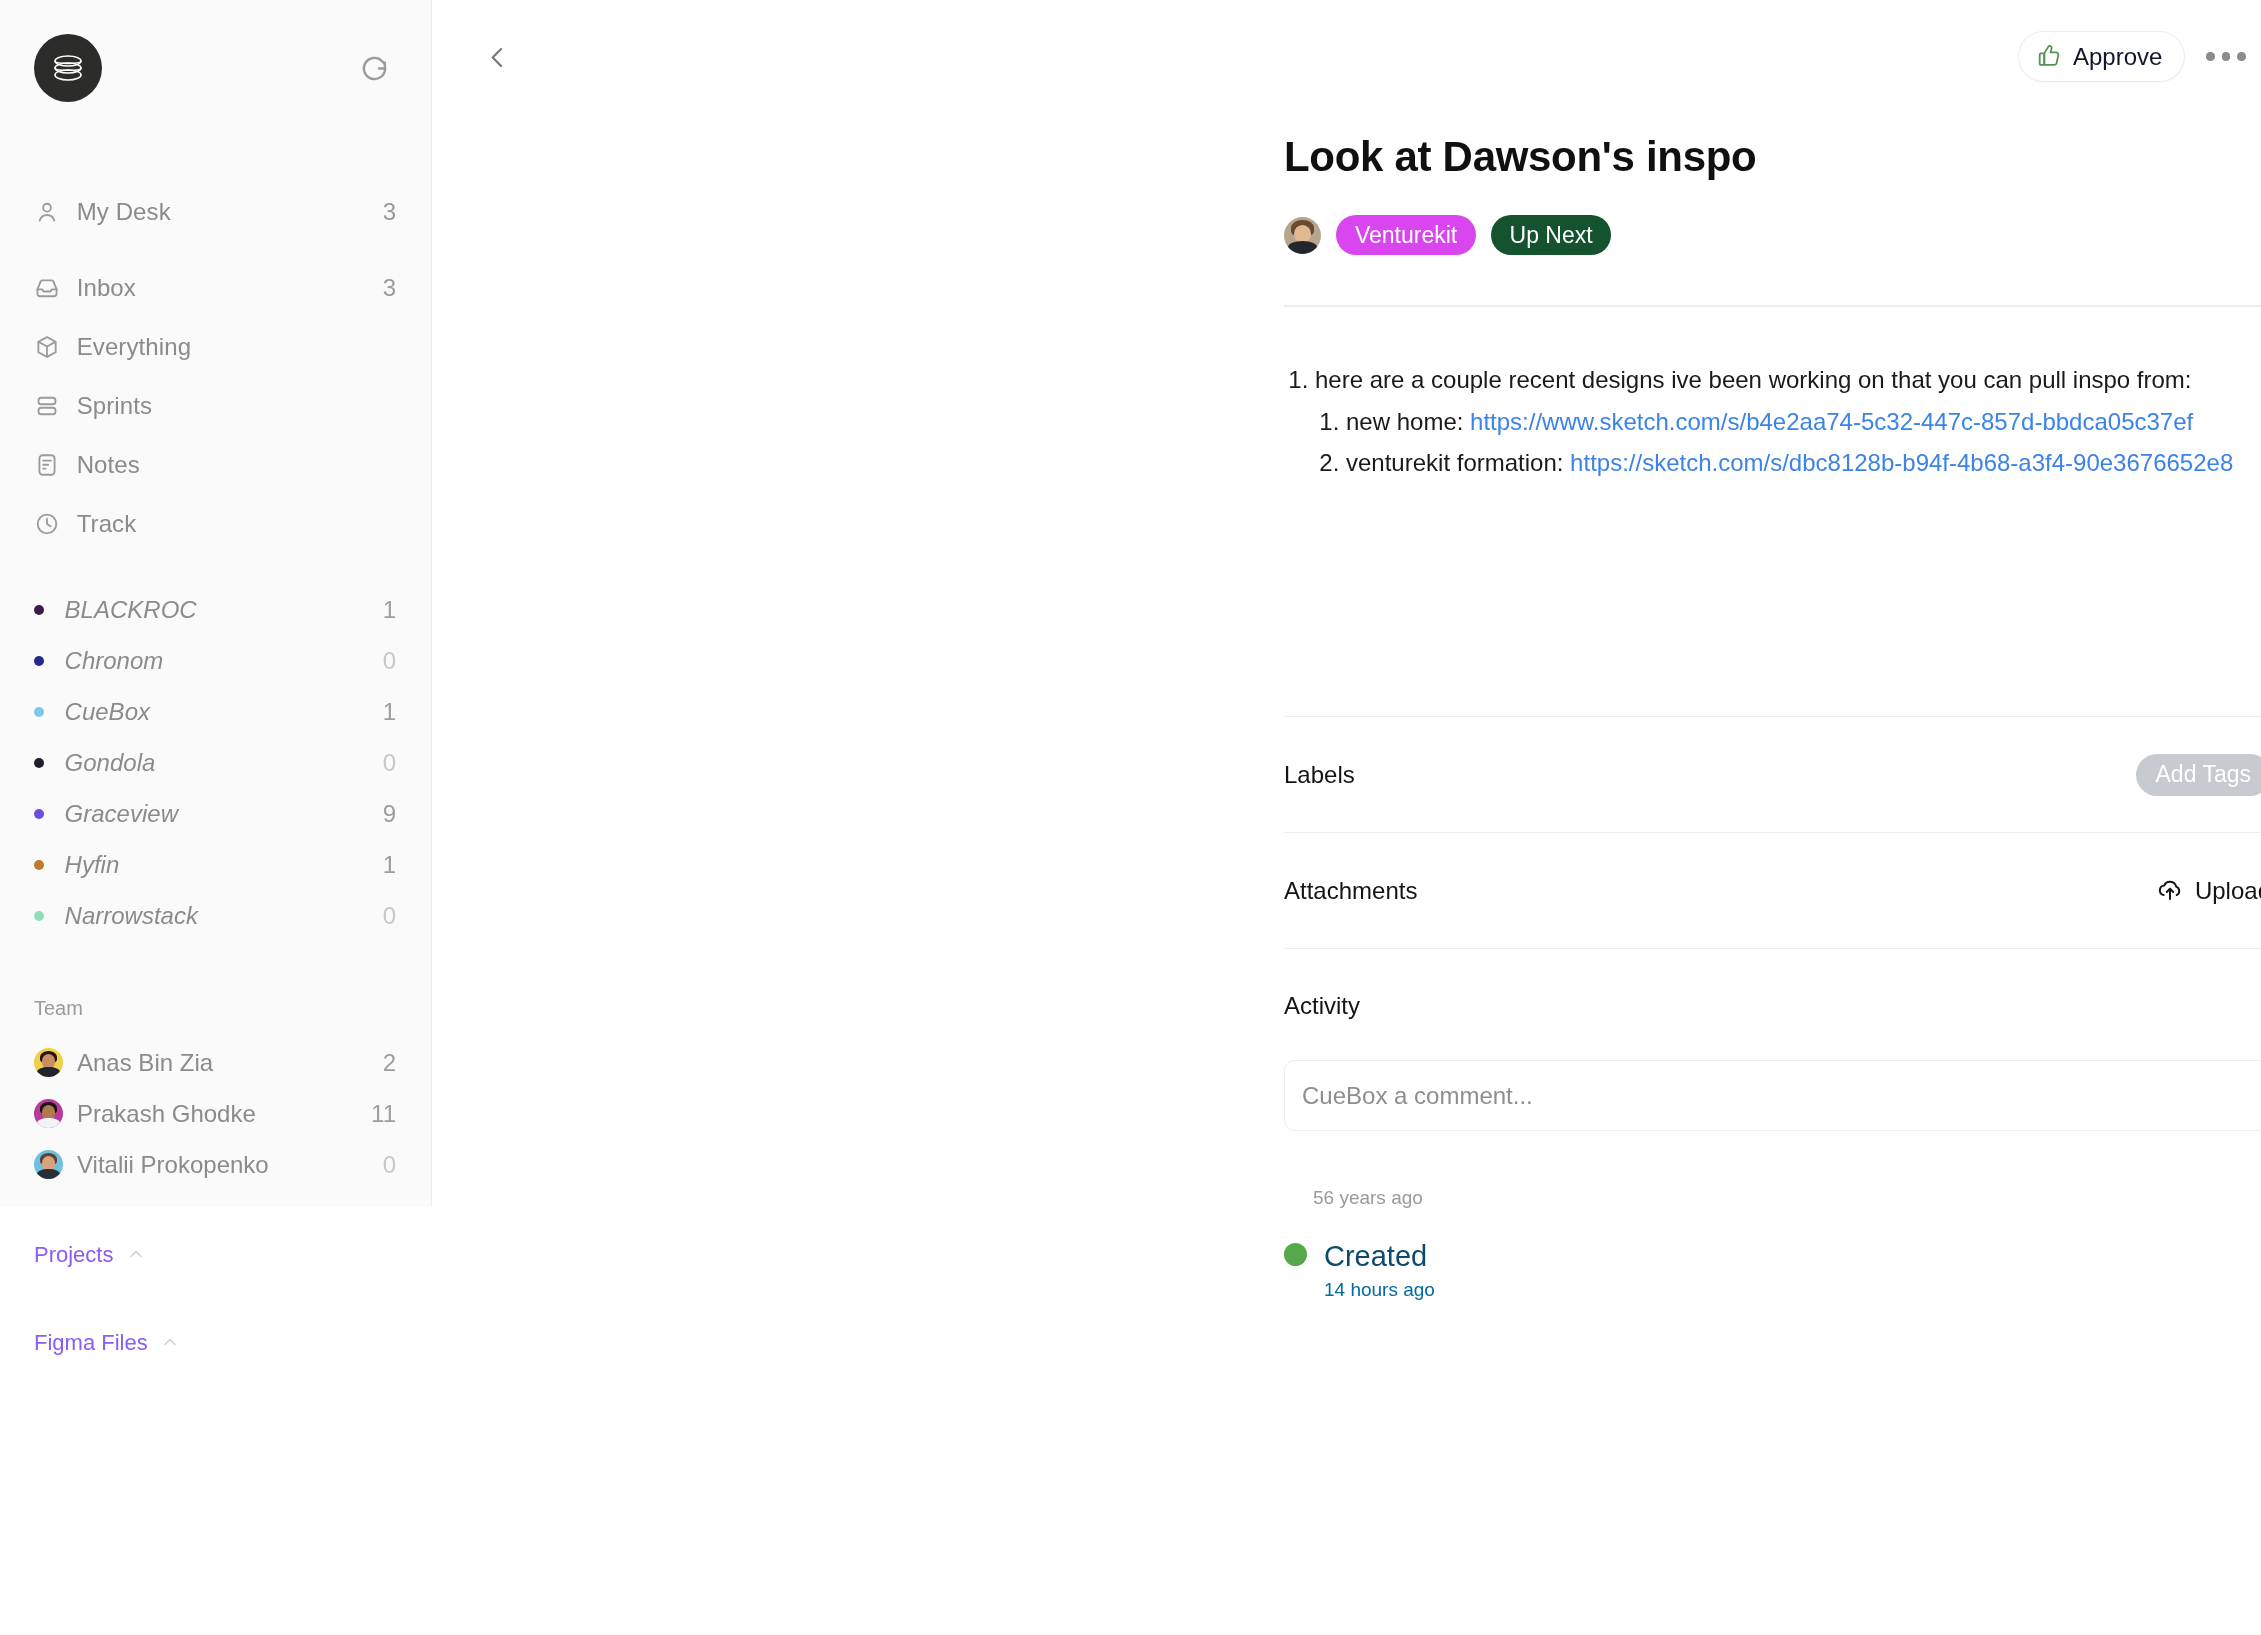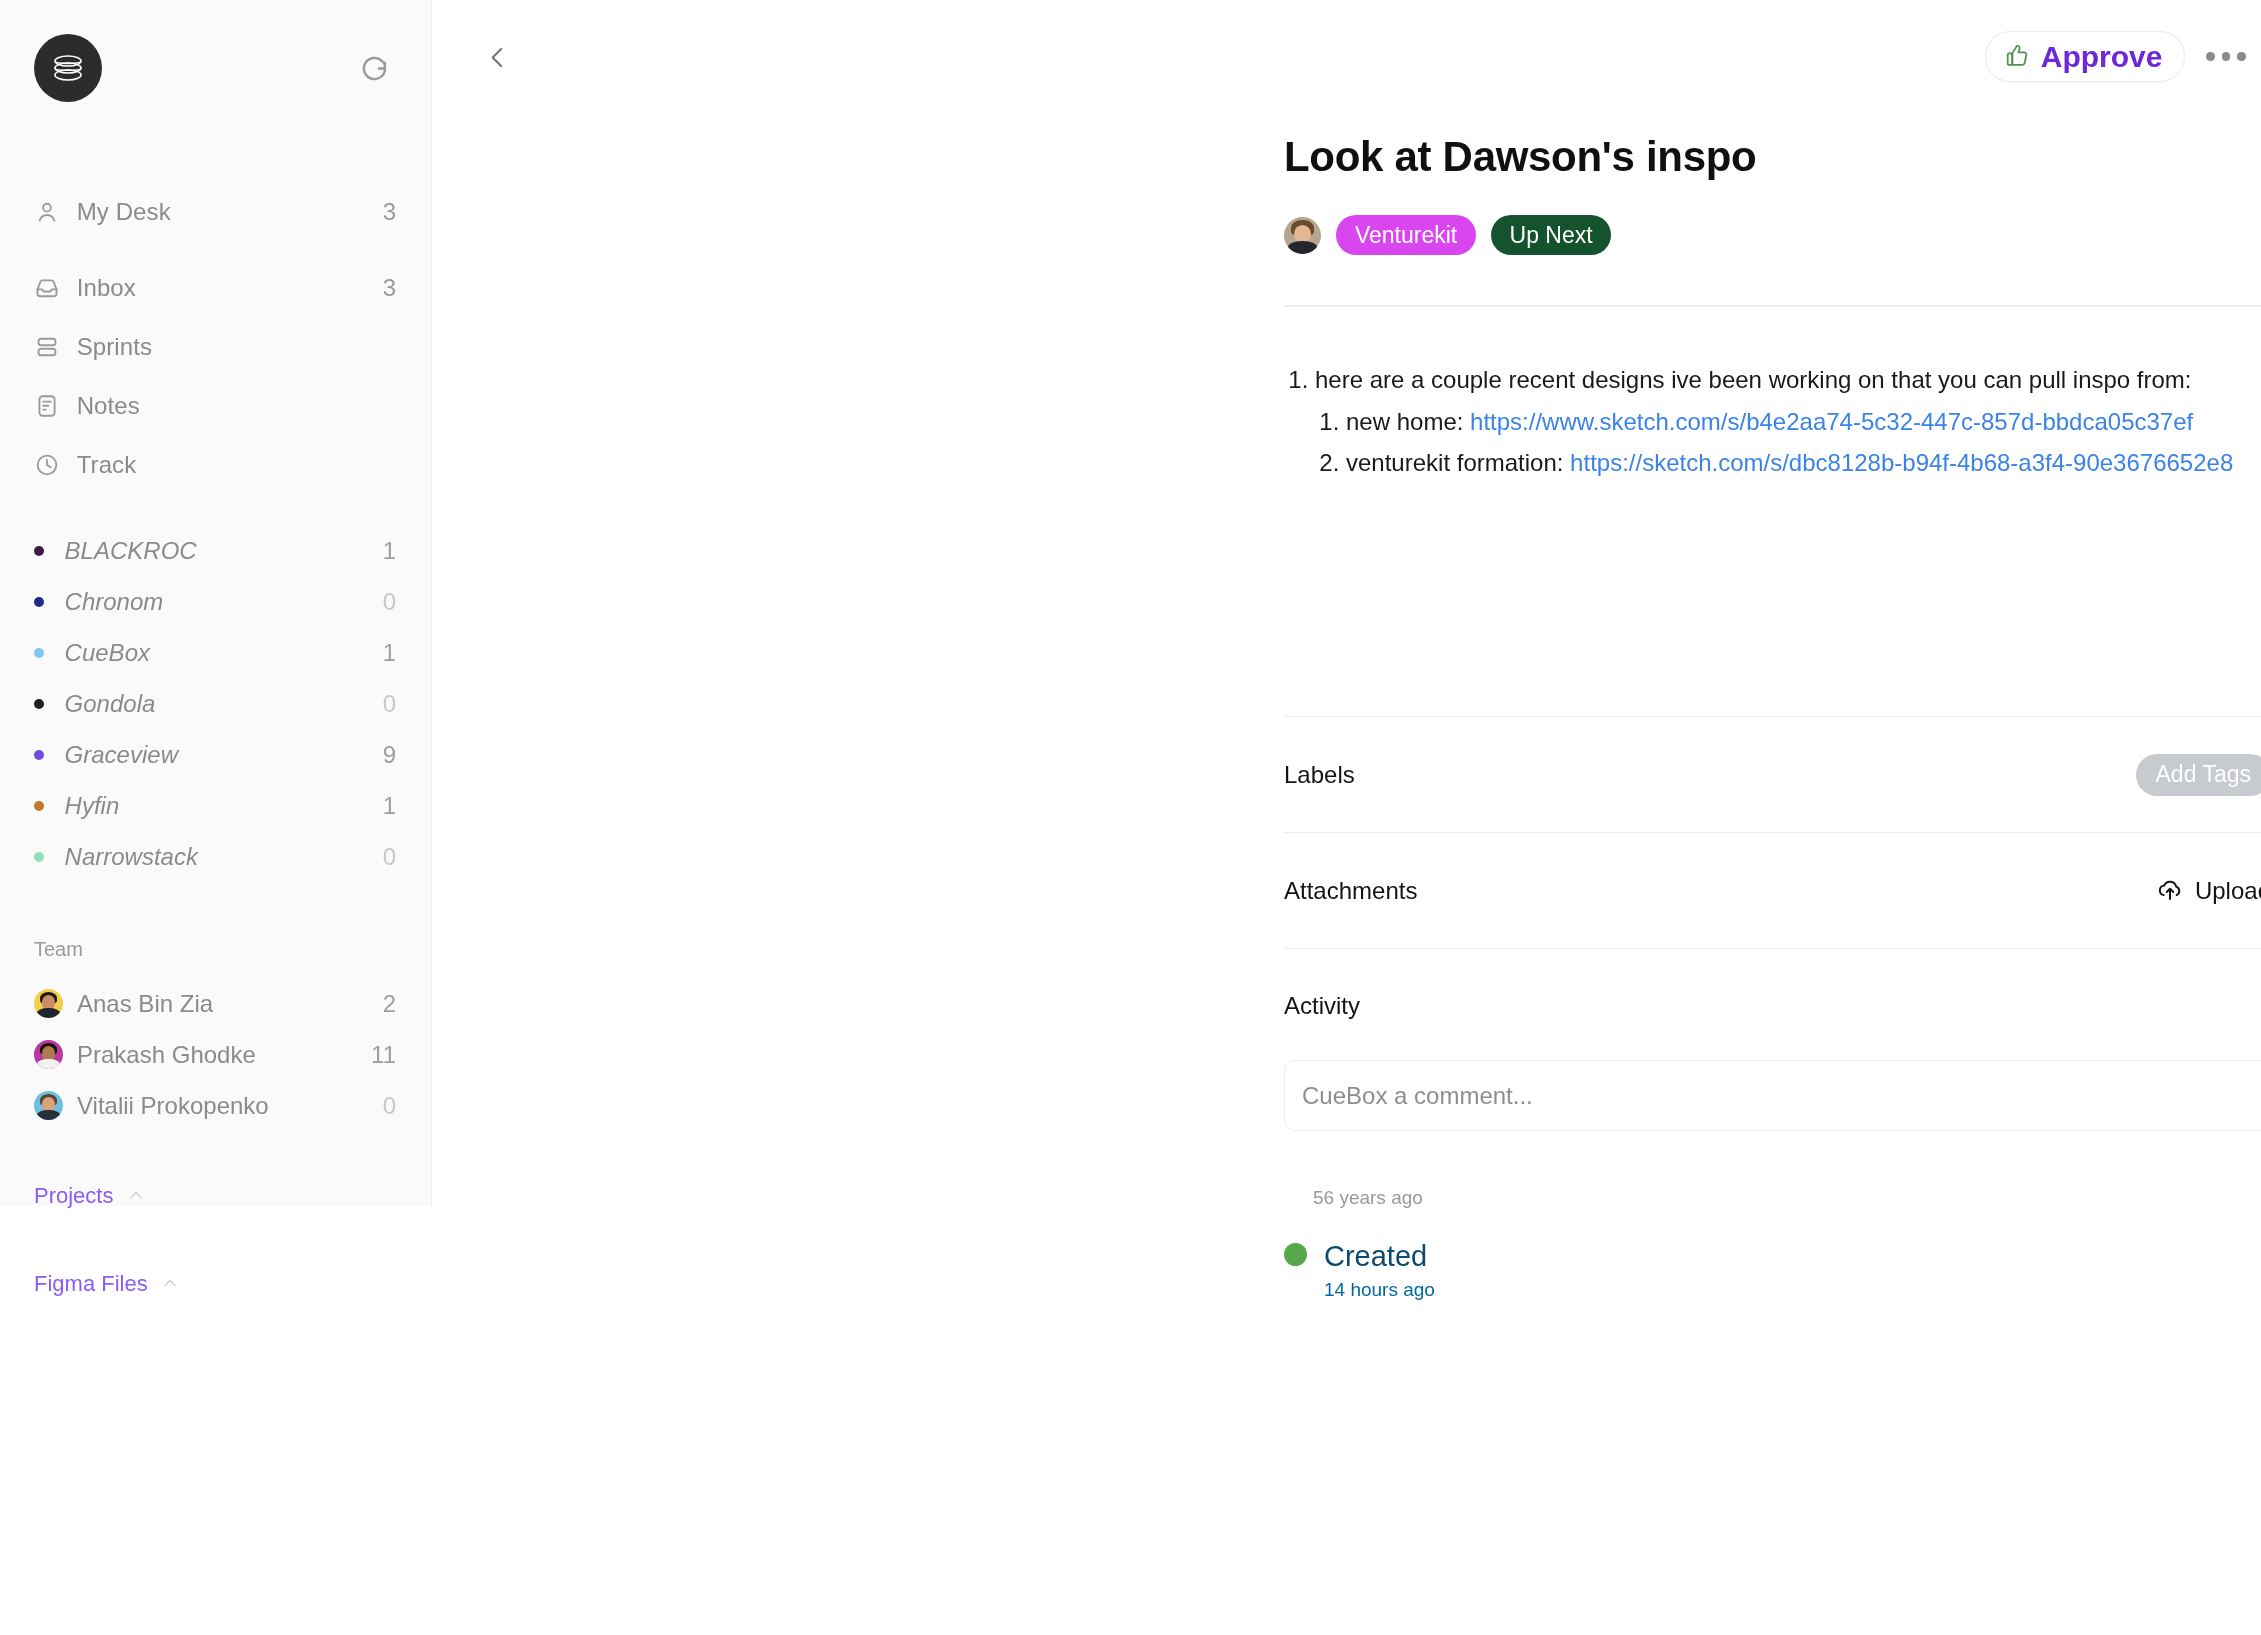--- a/index.html
+++ b/index.html
@@ -101,21 +101,21 @@
     position: absolute; right: 29px; top: 31px;
     display: flex; align-items: center; gap: 17px;
   }
   .approve-btn {
     display: flex; align-items: center; gap: 10.8px;
     height: 51px; padding: 0 21.6px 0 18.5px;
     border: 1.5px solid #ececed; border-radius: 26px;
     background: #fff; cursor: pointer;
     box-shadow: 0 0.8px 1.5px rgba(0,0,0,.04);
   }
-  .approve-label { font-size: 30px; color: #6d28d9; font-weight: 700; }
+  .approve-label { font-size: 24px; color: #0f172a; font-weight: 400; }
   .more-btn {
     width: 48px; height: 48px; display: flex; align-items: center;
     justify-content: center; gap: 7px; cursor: pointer;
   }
   .more-dot { width: 8.5px; height: 8.5px; border-radius: 50%; background: #8a8a8f; }
 
   .content { padding-left: 852px; padding-right: 0; }
   .doc-title {
     font-size: 42px; font-weight: bold; color: #101010;
     letter-spacing: -0.3px; margin-top: 17px;
@@ -220,20 +220,31 @@
           <svg width="26" height="26" viewBox="0 0 24 24" fill="none" stroke="#9b9b9b" stroke-width="1.7" stroke-linecap="round" stroke-linejoin="round">
             <path d="M3.2 13.2V17a2.6 2.6 0 0 0 2.6 2.6h12.4A2.6 2.6 0 0 0 20.8 17v-3.8"></path>
             <path d="M3.2 13.2 6 6.2a1.8 1.8 0 0 1 1.7-1.2h8.6A1.8 1.8 0 0 1 18 6.2l2.8 7"></path>
             <path d="M3.2 13.2h4.3l1.3 2h6.4l1.3-2h4.3"></path>
           </svg>
         </span>
         <span class="nv-label">Inbox</span>
         <span class="nv-count">3</span>
       </div>
 
+      <div class="nav-item">
+        <span class="nv-icon">
+          <svg width="26" height="26" viewBox="0 0 24 24" fill="none" stroke="#9b9b9b" stroke-width="1.7" stroke-linecap="round" stroke-linejoin="round">
+            <path d="M12 2.9 20 7.2v9.6L12 21.1 4 16.8V7.2z"></path>
+            <path d="M4.3 7.3 12 11.6l7.7-4.3"></path>
+              <path d="M12 11.6v9.3"></path>
+          </svg>
+        </span>
+        <span class="nv-label">Everything</span>
+        <span class="nv-count"></span>
+      </div>
 
       <div class="nav-item">
         <span class="nv-icon">
           <svg width="26" height="26" viewBox="0 0 24 24" fill="none" stroke="#9b9b9b" stroke-width="1.7">
             <rect x="4.2" y="4.4" width="15.6" height="6" rx="2.4"></rect>
             <rect x="4.2" y="13.6" width="15.6" height="6" rx="2.4"></rect>
           </svg>
         </span>
         <span class="nv-label">Sprints</span>
         <span class="nv-count"></span>

